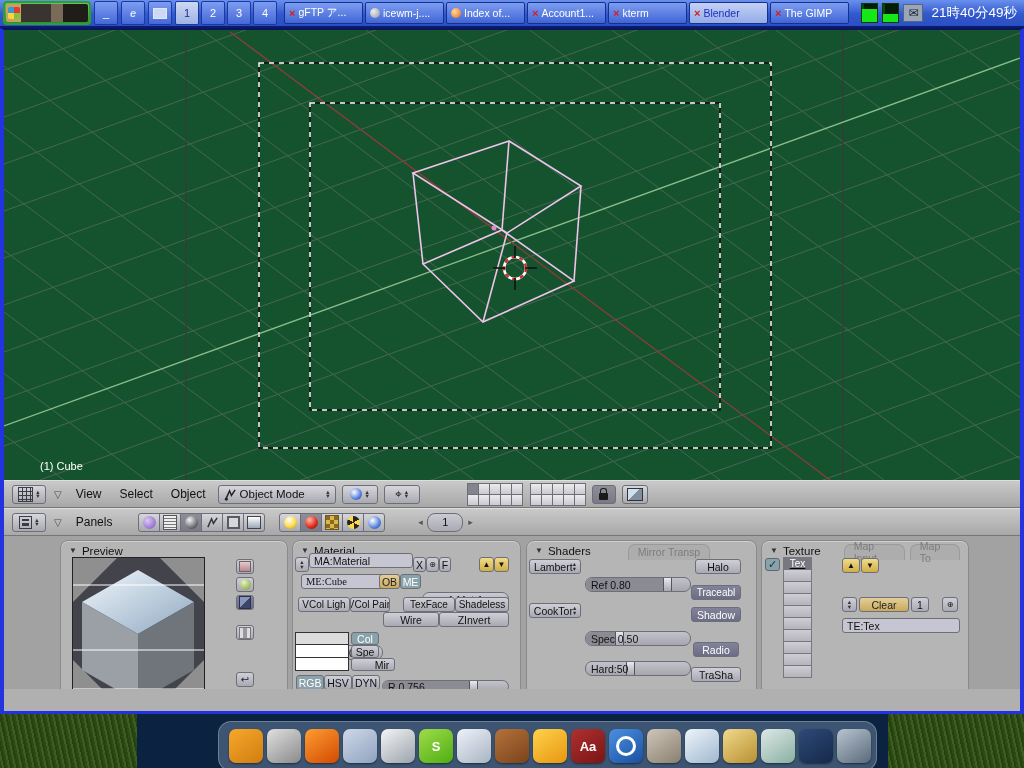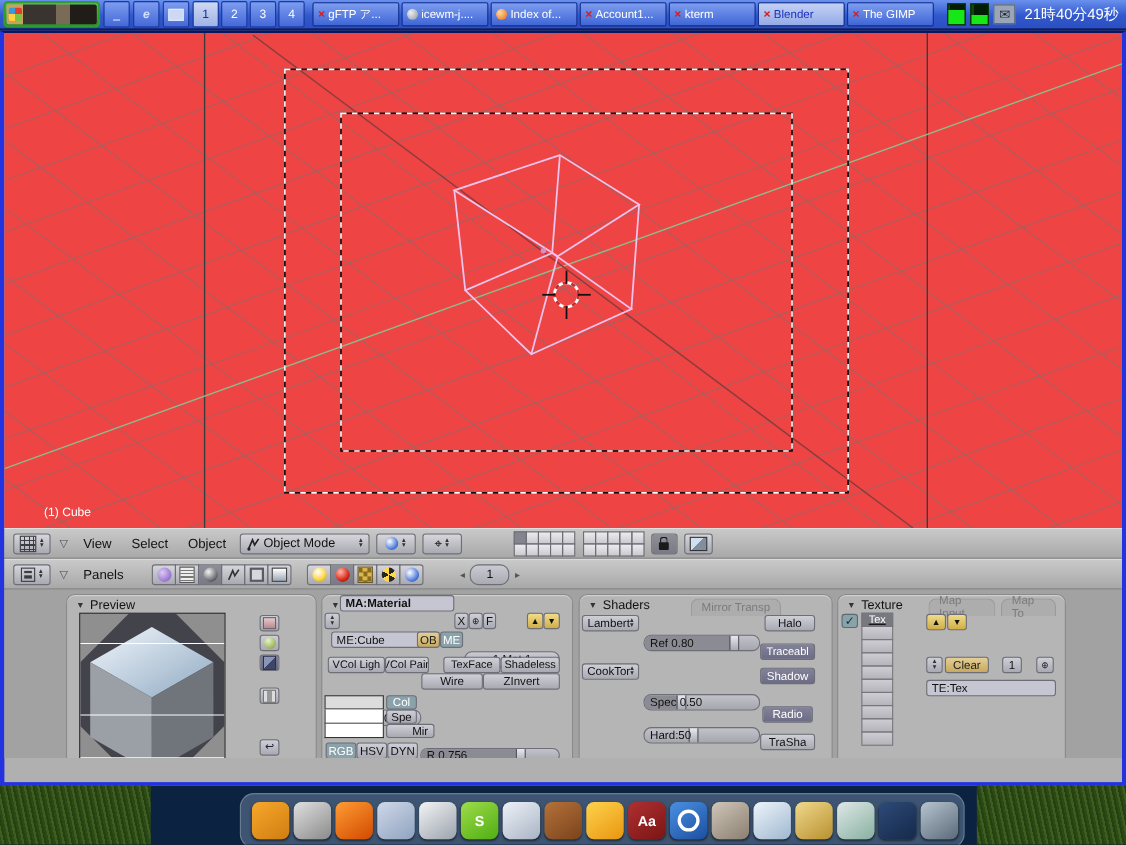--- a/index.html
+++ b/index.html
@@ -35,21 +35,21 @@
   .clock{color:#fff;font-size:13.5px;padding:0 4px;white-space:nowrap;}
   
   .bwin{position:absolute;top:28px;left:0;width:1024px;height:686px;box-sizing:border-box;
     border-left:4px solid #2433e0;border-right:4px solid #2433e0;border-top:2px solid #0a1560;border-bottom:3px solid #2433e0;
     background:#b0b0b0;}
   .tabsrow{position:relative;height:26px;background:#b0b0b0;border-bottom:1px solid #8e8e8e;
     display:flex;align-items:center;padding-left:32px;}
   .ptab-btn{width:136px;height:19px;box-sizing:border-box;margin-right:1px;border:1px solid #55555f;border-radius:9px;
     background:linear-gradient(#dcdce0,#aeaeb6);color:#111;font-size:11px;display:flex;align-items:center;justify-content:center;}
   .ptab-btn.active{background:#7b7b88;color:#101014;}
-  .viewport{position:relative;height:450px;background:#ef4444;overflow:hidden;}
+  .viewport{position:relative;height:450px;background:#14532d;overflow:hidden;}
   .viewport svg{position:absolute;left:0;top:0;}
   .obj-label{position:absolute;left:36px;bottom:8px;color:#fff;font-size:11px;}
   .hdr{height:26px;background:linear-gradient(#c9c9c9,#a8a8a8);border-top:1px solid #dedede;border-bottom:1px solid #767676;
     display:flex;align-items:center;gap:6px;padding:0 8px;font-size:12px;color:#111;}
   .hbtn{height:19px;box-sizing:border-box;border:1px solid #6e6e78;border-radius:3px;
     background:linear-gradient(#d6d6dc,#a9a9b1);display:flex;align-items:center;justify-content:center;gap:3px;padding:0 3px;}
   .hbtn.pressed{background:linear-gradient(#8e8e98,#7a7a86);}
   .dd{display:flex;flex-direction:column;line-height:4.5px;font-size:6.5px;color:#333;}
   .collapse-tri{color:#4a4a52;font-size:10px;padding:0 2px;}
   .menu{padding:0 6px;}
@@ -436,27 +436,27 @@
         <div class="phead">
           <span class="tri">▼</span>
           <span>Material</span>
         </div>
         <div class="abs bbtn" style="left:2px;top:16px;width:14px;">
             <span class="dd">
               <span>▴</span>
               <span>▾</span>
             </span>
           </div>
-        <div class="abs tfield" style="left:16px;top:0;width:104px;font-weight:bold;">MA:Material</div>
+        <div class="abs tfield" style="left:16px;top:12px;width:104px;">MA:Material</div>
         <div class="abs bbtn" style="left:120px;top:16px;width:13px;">X</div>
         <div class="abs bbtn" style="left:133px;top:16px;width:13px;font-size:8px;">⊕</div>
         <div class="abs bbtn" style="left:146px;top:16px;width:12px;">F</div>
         <div class="abs bbtn yel" style="left:186px;top:16px;width:15px;">▲</div>
         <div class="abs bbtn yel" style="left:201px;top:16px;width:15px;">▼</div>
-        <div class="abs tfield" style="left:8px;top:33px;width:98px;">ME:Cube</div>
+        <div class="abs tfield" style="left:8px;top:33px;width:98px;font-family:Liberation Serif, serif;">ME:Cube</div>
         <div class="abs bbtn tan" style="left:86px;top:33px;width:21px;">OB</div>
         <div class="abs bbtn teal" style="left:107px;top:33px;width:21px;">ME</div>
         <div class="abs numf" style="left:129px;top:33px;width:87px;">
             <span>1 Mat 1</span>
           </div>
         <div class="abs bbtn" style="left:5px;top:56px;width:52px;font-size:10px;">VCol Ligh</div>
         <div class="abs bbtn" style="left:57px;top:56px;width:40px;font-size:10px;">VCol Pain</div>
         <div class="abs bbtn" style="left:110px;top:56px;width:52px;font-size:10px;">TexFace</div>
         <div class="abs bbtn" style="left:162px;top:56px;width:54px;font-size:10px;">Shadeless</div>
         <div class="abs numf" style="left:2px;top:71px;width:88px;">
@@ -548,21 +548,21 @@
         </div>
         <div class="abs bbtn yel" style="left:80px;top:17px;width:18px;">▲</div>
         <div class="abs bbtn yel" style="left:99px;top:17px;width:18px;">▼</div>
         <div class="abs tfield" style="left:80px;top:40px;width:118px;margin-top:37px;">TE:Tex</div>
         <div class="abs bbtn" style="left:80px;top:56px;width:15px;">
             <span class="dd">
               <span>▴</span>
               <span>▾</span>
             </span>
           </div>
-        <div class="abs bbtn tan" style="left:97px;top:56px;width:40px;text-align:center;">Clear</div>
+        <div class="abs bbtn tan" style="left:97px;top:56px;width:50px;text-align:center;">Clear</div>
         <div class="abs bbtn" style="left:149px;top:56px;width:18px;">1</div>
         <div class="abs bbtn" style="left:180px;top:56px;width:16px;font-size:8px;">⊕</div>
       </div>
 
     </div>
   </div>
 
   <div class="grass" style="left:0;width:137px;"></div>
   <div class="grass" style="left:888px;width:136px;"></div>
   <div class="dock">

